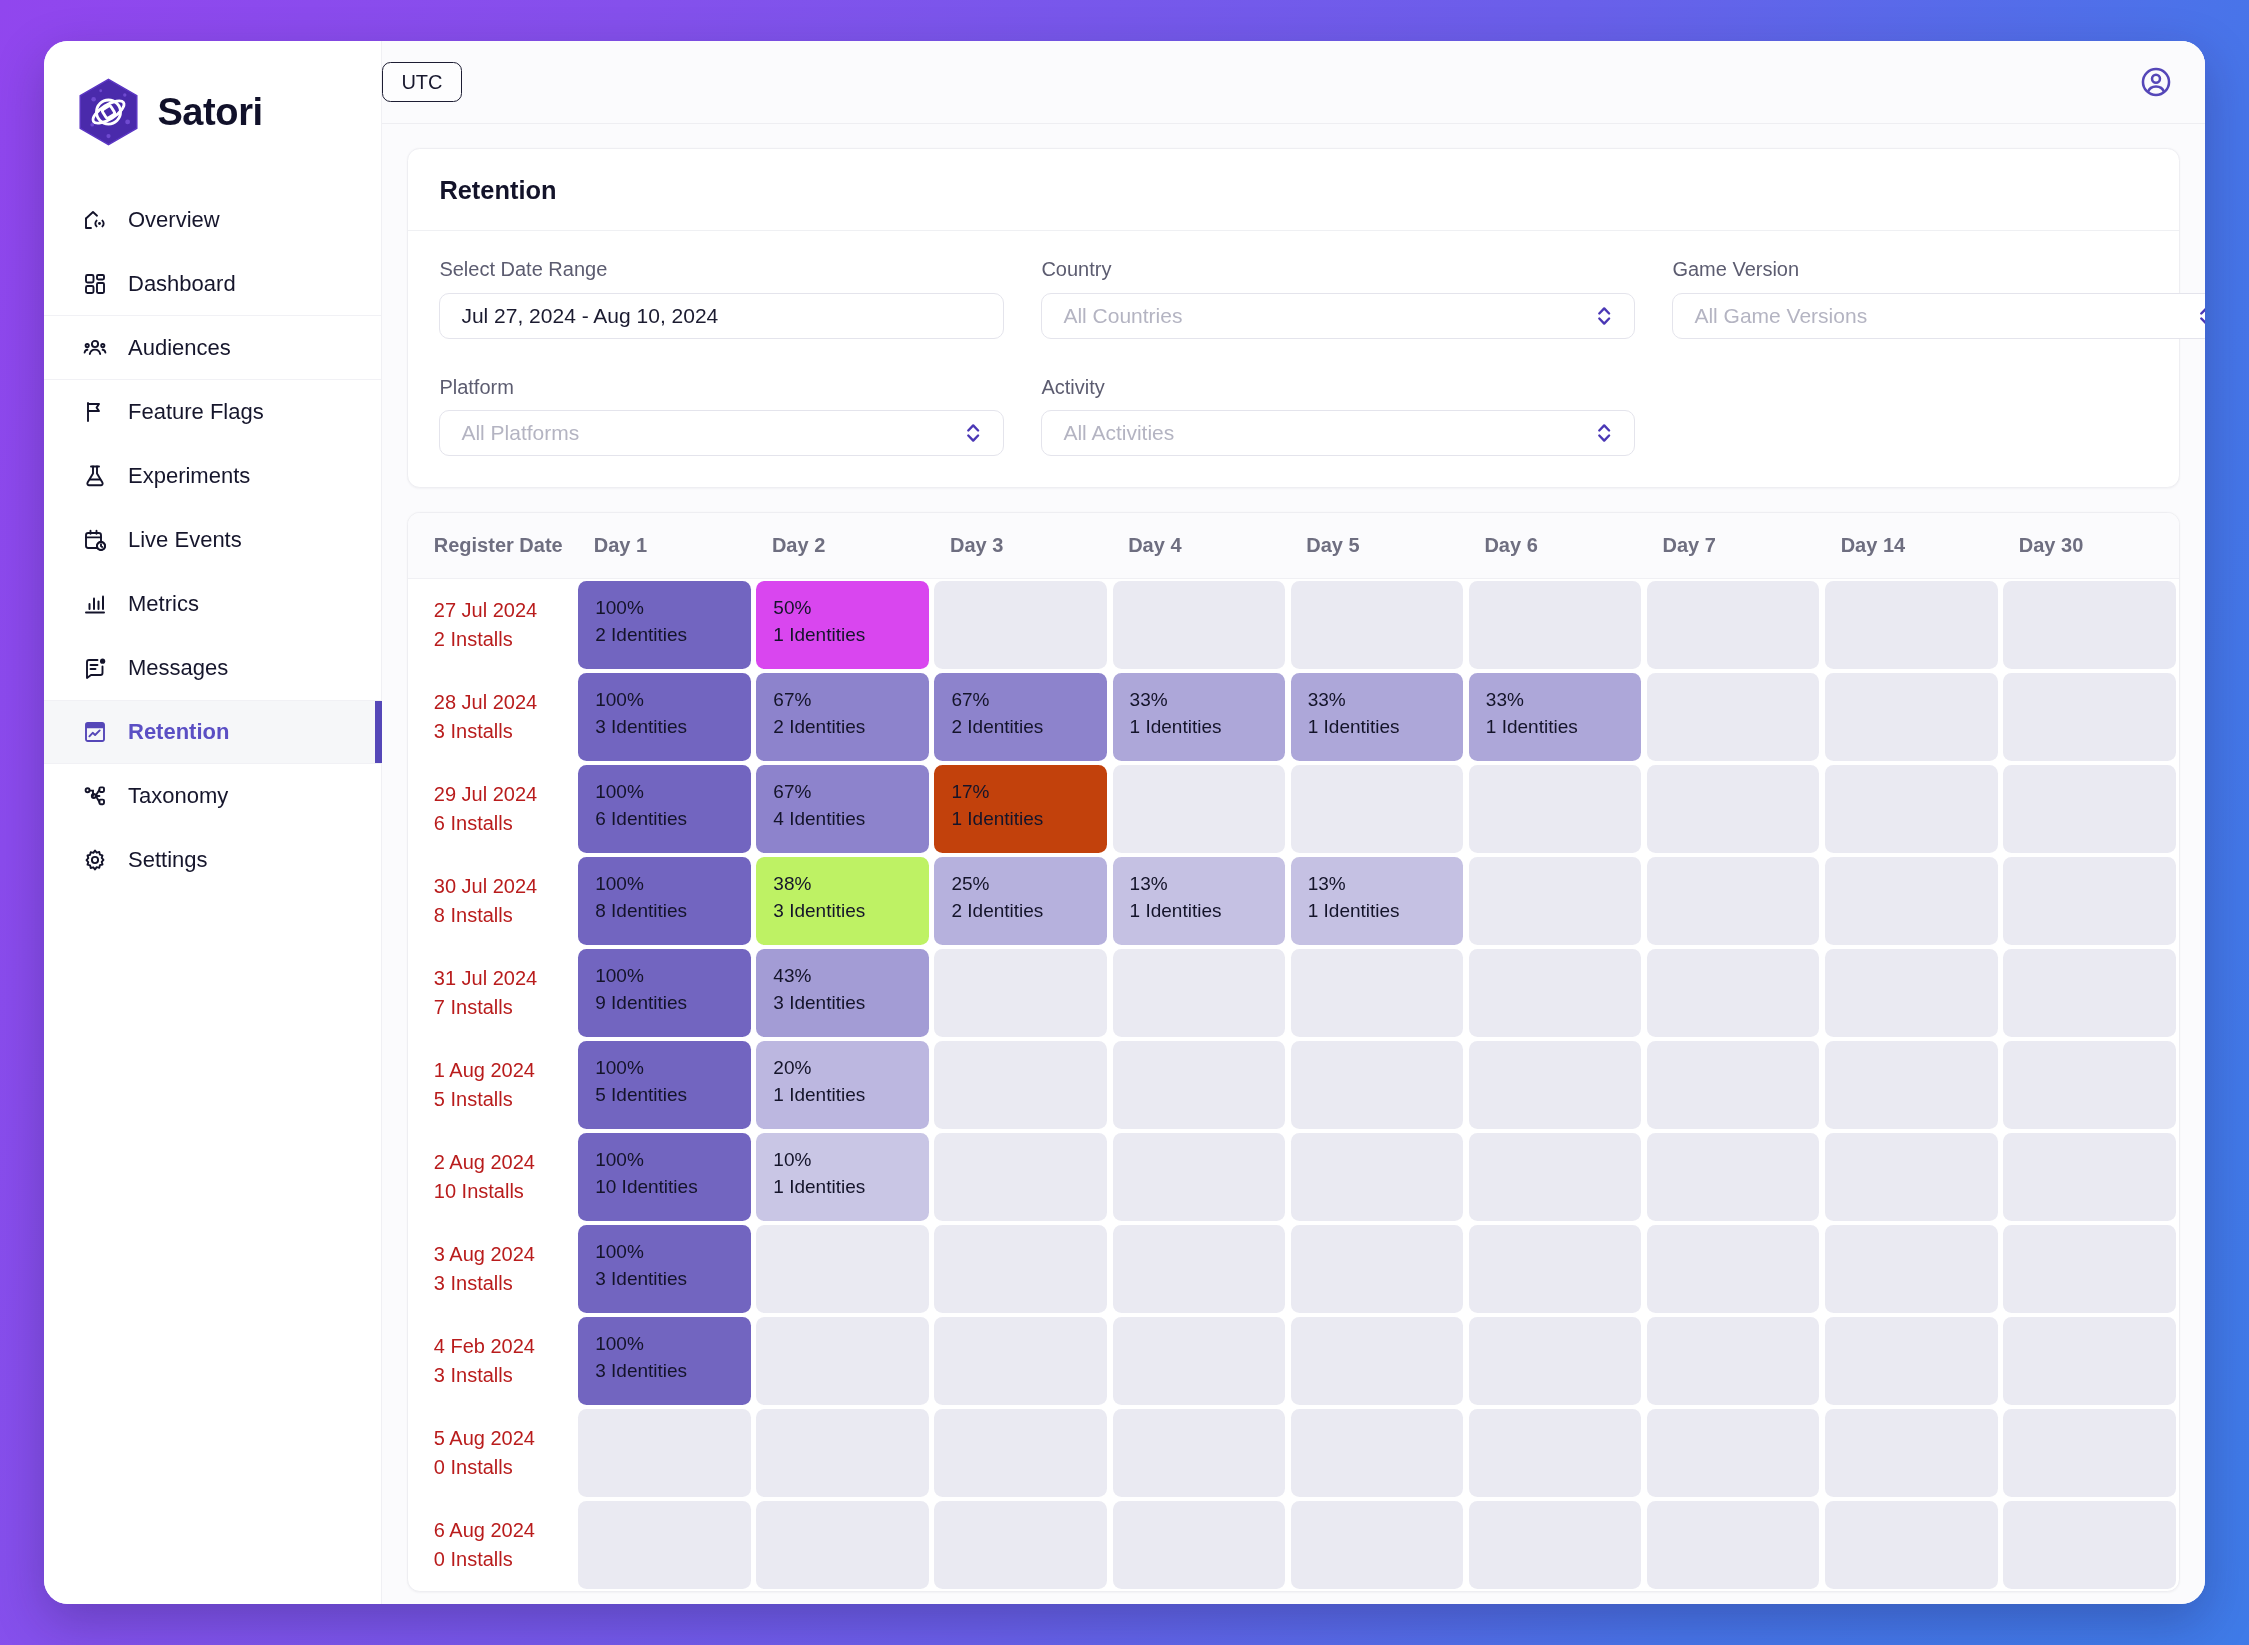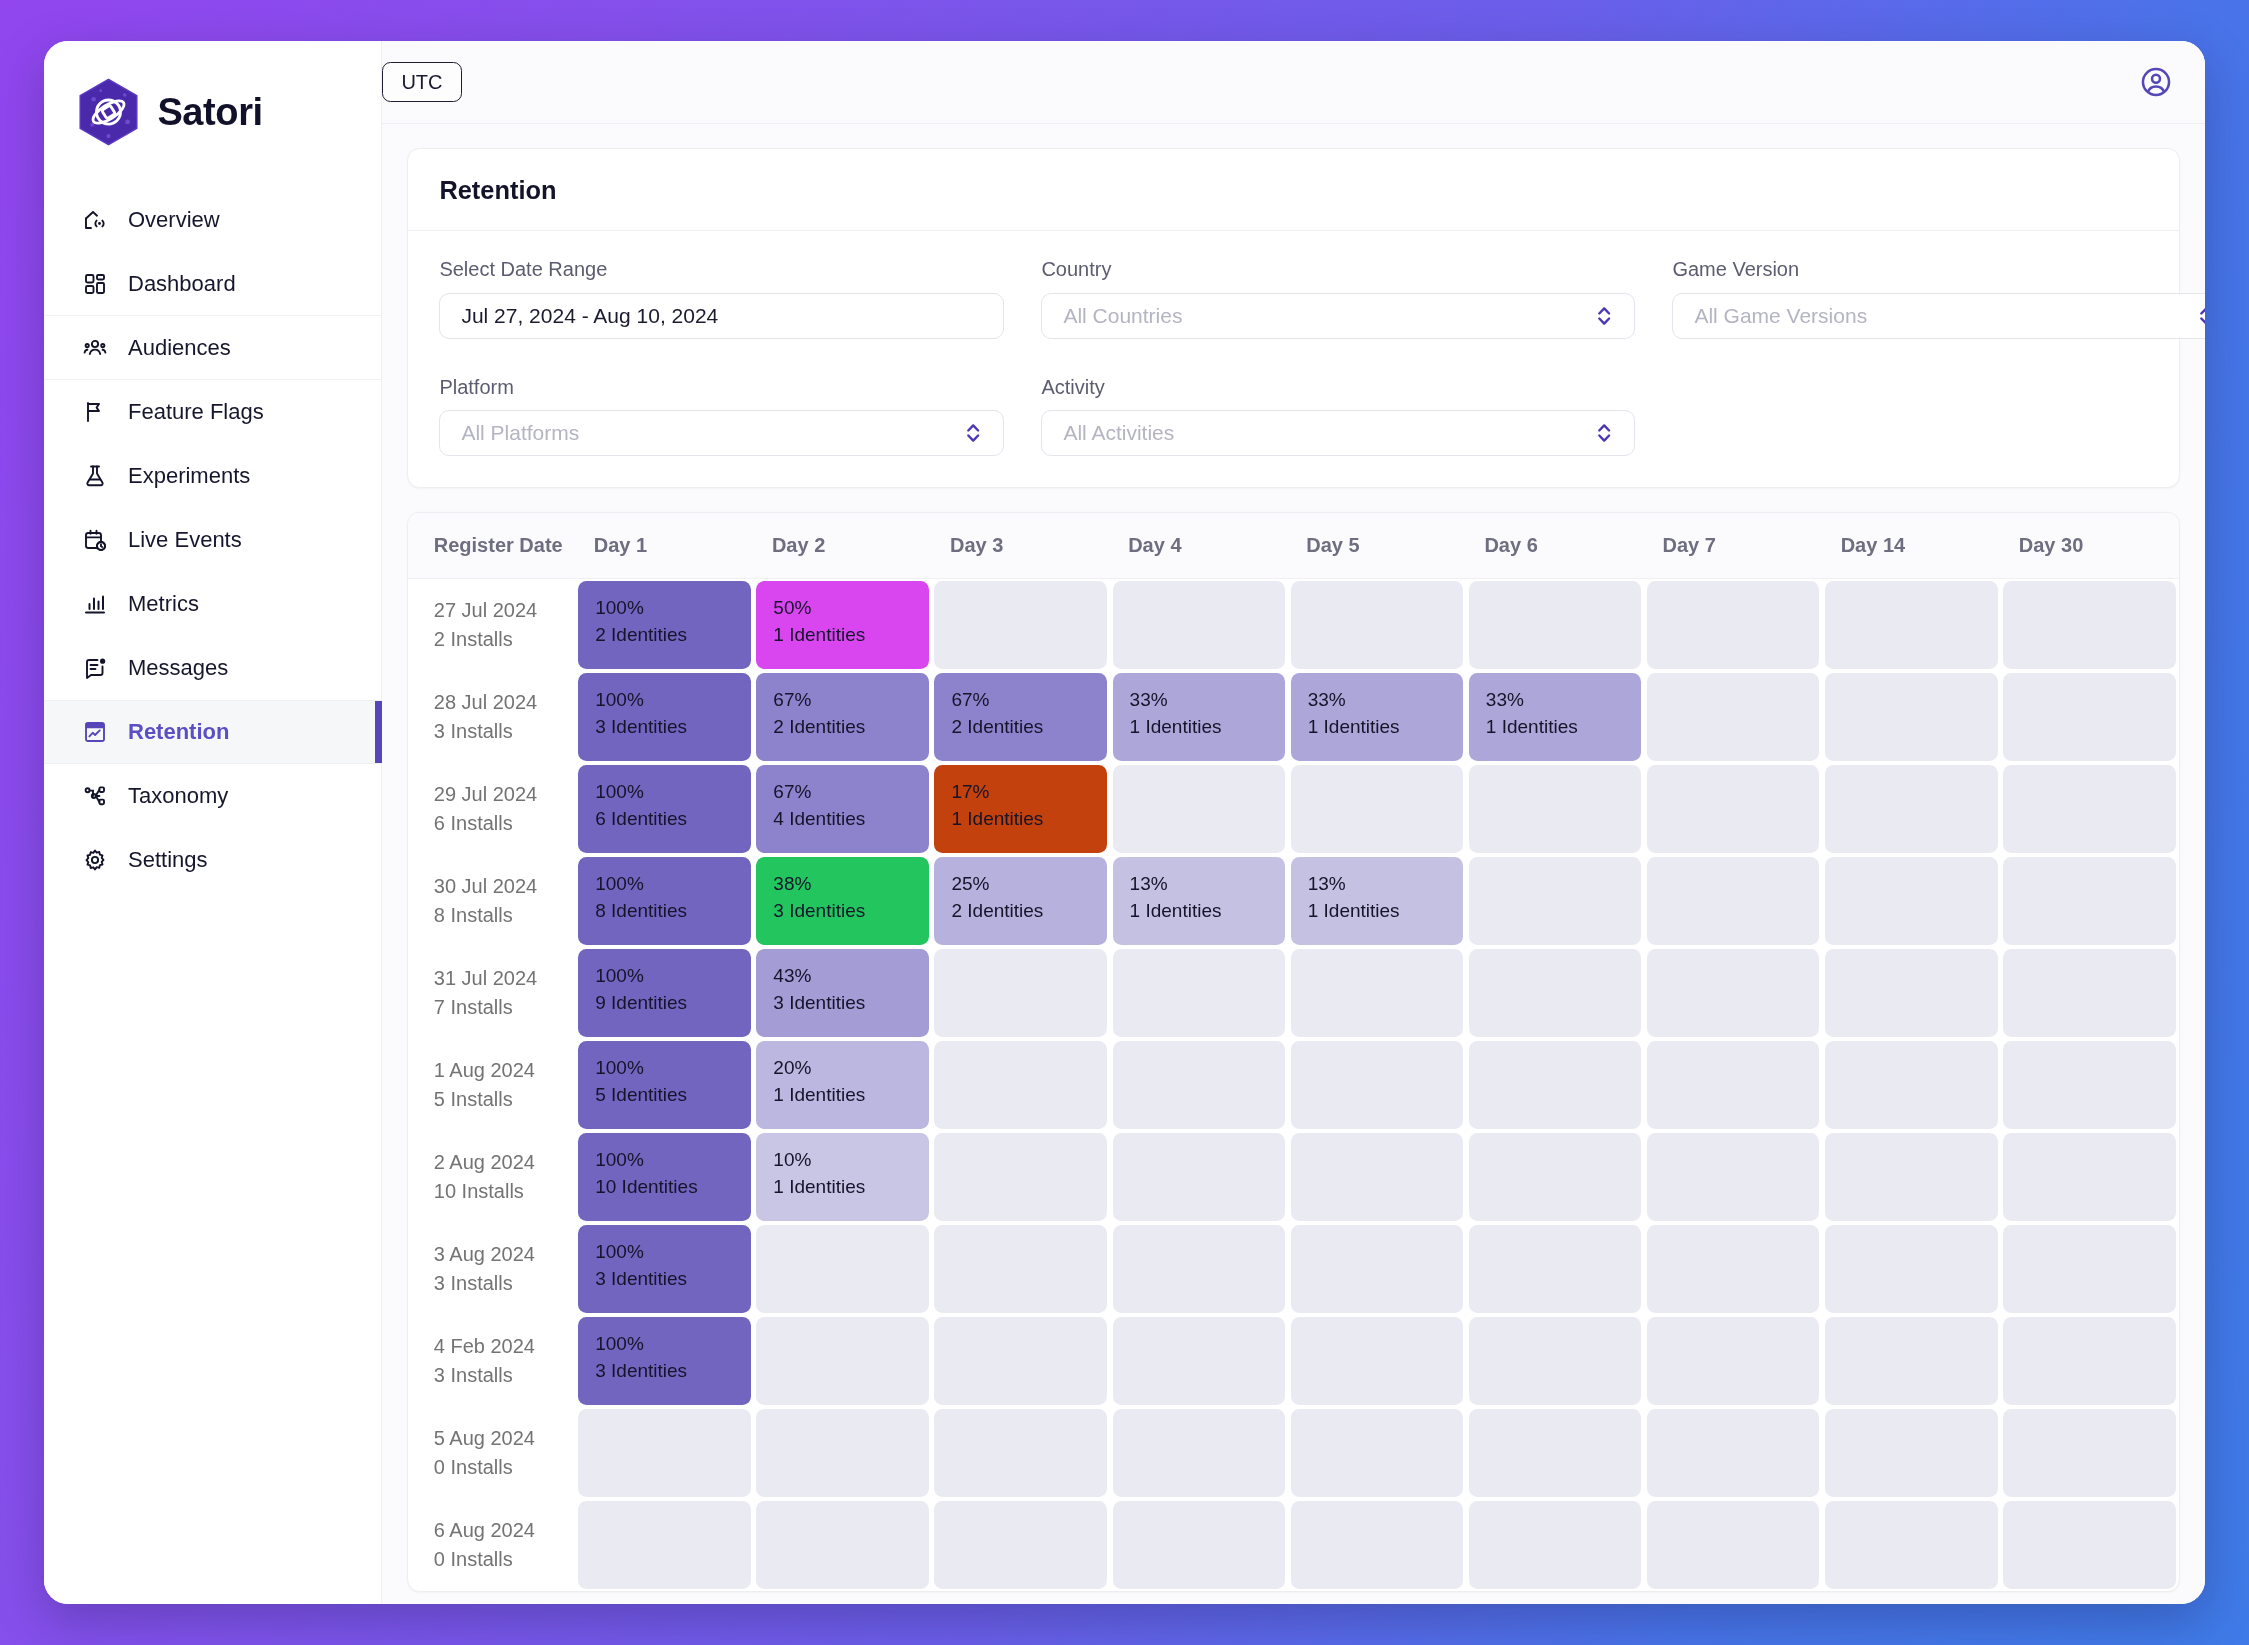--- a/index.html
+++ b/index.html
@@ -102,21 +102,21 @@
   .rt-table { width: 100%; border-collapse: collapse; table-layout: fixed; }
   .rt-table th {
     background: #fbfbfd;
     font-size: 20px; font-weight: 600; color: #6e6e80;
     text-align: left; padding: 21px 0 21px 18.4px;
     border-bottom: 1.4px solid #f0f0f4;
   }
   .rt-table th.c-date { width: 167px; padding-left: 25.4px; }
   .rt-table td { padding: 0; vertical-align: top; height: 92px; }
   .rt-table td.c-date {
-    padding: 0 0 0 25.4px; font-size: 20px; color: #737373; line-height: 1.44;
+    padding: 0 0 0 25.4px; font-size: 20px; color: #b91c1c; line-height: 1.44;
     vertical-align: middle;
   }
   .cellwrap { padding: 2.1px 2.8px; height: 92px; }
   .cell {
     height: 100%; border-radius: 8.5px;
     padding: 14px 0 0 17px;
     font-size: 19px; color: #14142a; line-height: 1.42;
   }
   .cell .pct { display: block; }
   .cell .ids { display: block; }
@@ -585,21 +585,21 @@
                 <td>
                   <div class="cellwrap">
                     <div class="cell" style="background: rgb(114, 101, 192);">
                       <span class="pct">100%</span>
                       <span class="ids">8 Identities</span>
                     </div>
                   </div>
                 </td>
                 <td>
                   <div class="cellwrap">
-                    <div class="cell" style="background: #22c55e;">
+                    <div class="cell" style="background: #bef264;">
                       <span class="pct">38%</span>
                       <span class="ids">3 Identities</span>
                     </div>
                   </div>
                 </td>
                 <td>
                   <div class="cellwrap">
                     <div class="cell" style="background: rgb(182, 177, 221);">
                       <span class="pct">25%</span>
                       <span class="ids">2 Identities</span>

